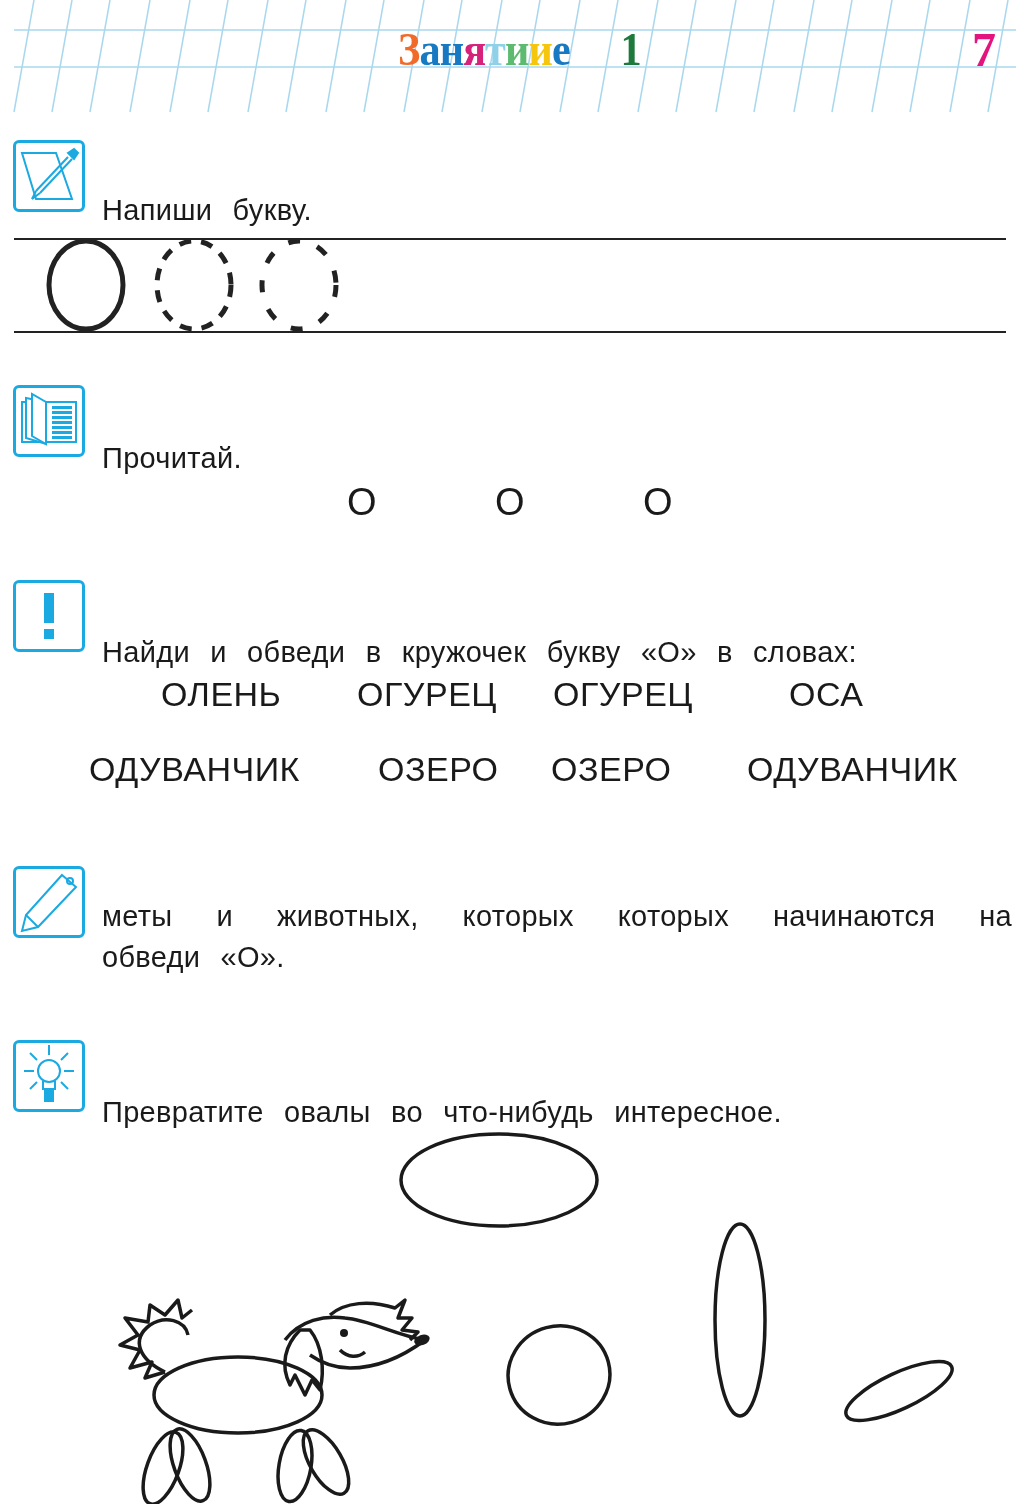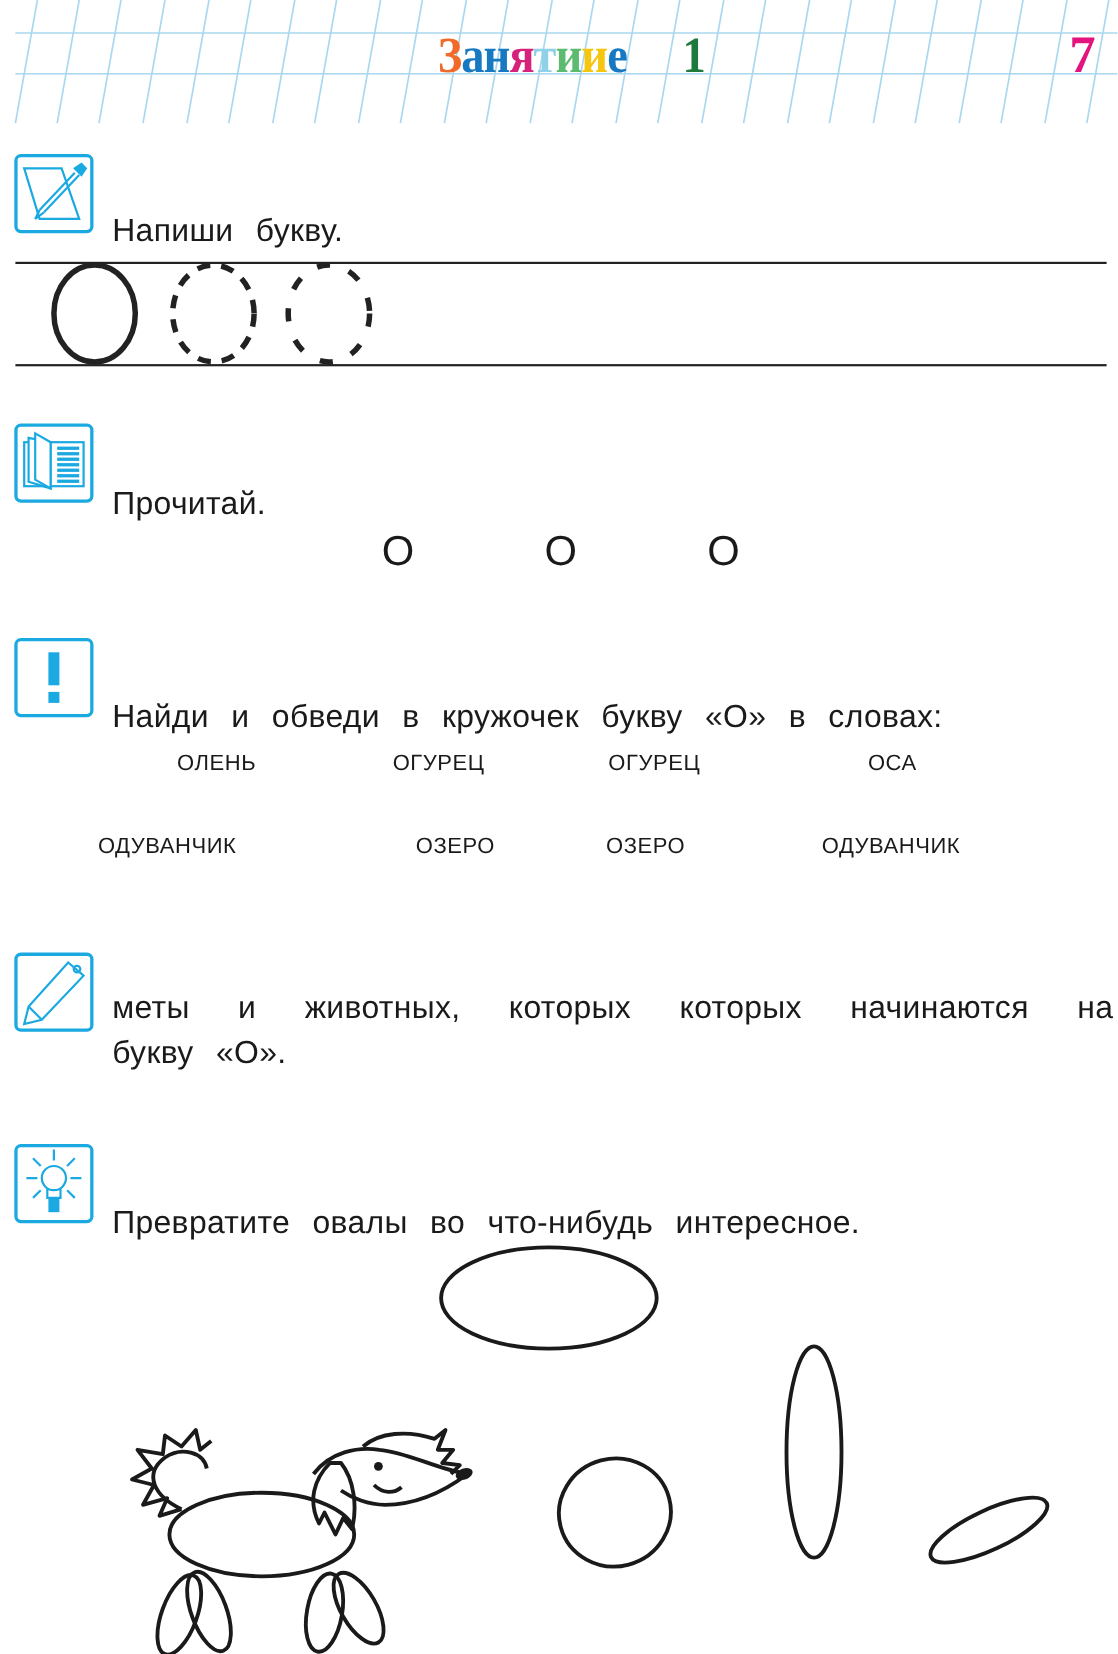--- a/index.html
+++ b/index.html
@@ -13,21 +13,21 @@
   .title span { display: inline-block; }
   .page-num { position: absolute; top: 24px; left: 972px; font-family: "Liberation Serif", "DejaVu Serif", serif;
               font-weight: bold; font-size: 48px; line-height: 52px; }
   
   .task-icon { position: absolute; width: 72px; height: 72px; box-sizing: border-box;
                border: 3px solid #1ba9e1; border-radius: 6px; background: #fff; }
   .task-icon svg { position: absolute; left: 0; top: 0; width: 66px; height: 66px; }
   .task-text { position: absolute; font-size: 29px; line-height: 41px; word-spacing: 12px; letter-spacing: 0.3px; margin-top: 34px; }
   .hline { position: absolute; left: 14px; width: 992px; height: 2px; background: #222; }
   .read-letter { position: absolute; top: 480px; font-size: 38px; line-height: 44px; }
-  .word { position: absolute; font-size: 20px; line-height: 36px; letter-spacing: 0.5px; }
+  .word { position: absolute; font-size: 34px; line-height: 36px; letter-spacing: 0.5px; }
   #drawing { position: absolute; left: 0; top: 1110px; width: 1016px; height: 394px; }
 </style>
 </head>
 <body>
 
 <svg id="header-grid" viewBox="0 0 1016 120">
   <g stroke="#a9d8ee" stroke-width="1.5" fill="none">
     <line x1="14" y1="30" x2="1016" y2="30"></line>
     <line x1="14" y1="67" x2="1016" y2="67"></line>
     <line x1="34" y1="0" x2="14" y2="112"></line>
@@ -134,21 +134,21 @@
   <svg viewBox="0 0 66 66">
     <g fill="none" stroke="#1ba9e1" stroke-width="2">
       <path d="M46,6 L60,18 L22,58 L6,62 L10,46 Z"></path>
       <line x1="10" y1="46" x2="22" y2="58"></line>
       <circle cx="54" cy="12" r="3"></circle>
     </g>
   </svg>
 </div>
 <div class="task-text" style="left:102px;top:862px;width:910px;text-align:justify">
   <div style="text-align-last:justify">меты  и  животных,  которых  которых  начинаются  на</div>
-  <div>букву  «О».</div>
+  <div>обведи  «О».</div>
 </div>
 
 <div class="task-icon" style="left:13px;top:1040px">
   <svg viewBox="0 0 66 66">
     <g fill="none" stroke="#1ba9e1" stroke-width="2">
       <circle cx="33" cy="28" r="11"></circle>
       <path d="M27,38 L27,46 L39,46 L39,38"></path>
       <line x1="33" y1="2" x2="33" y2="12"></line>
       <line x1="8" y1="28" x2="18" y2="28"></line>
       <line x1="48" y1="28" x2="58" y2="28"></line>

